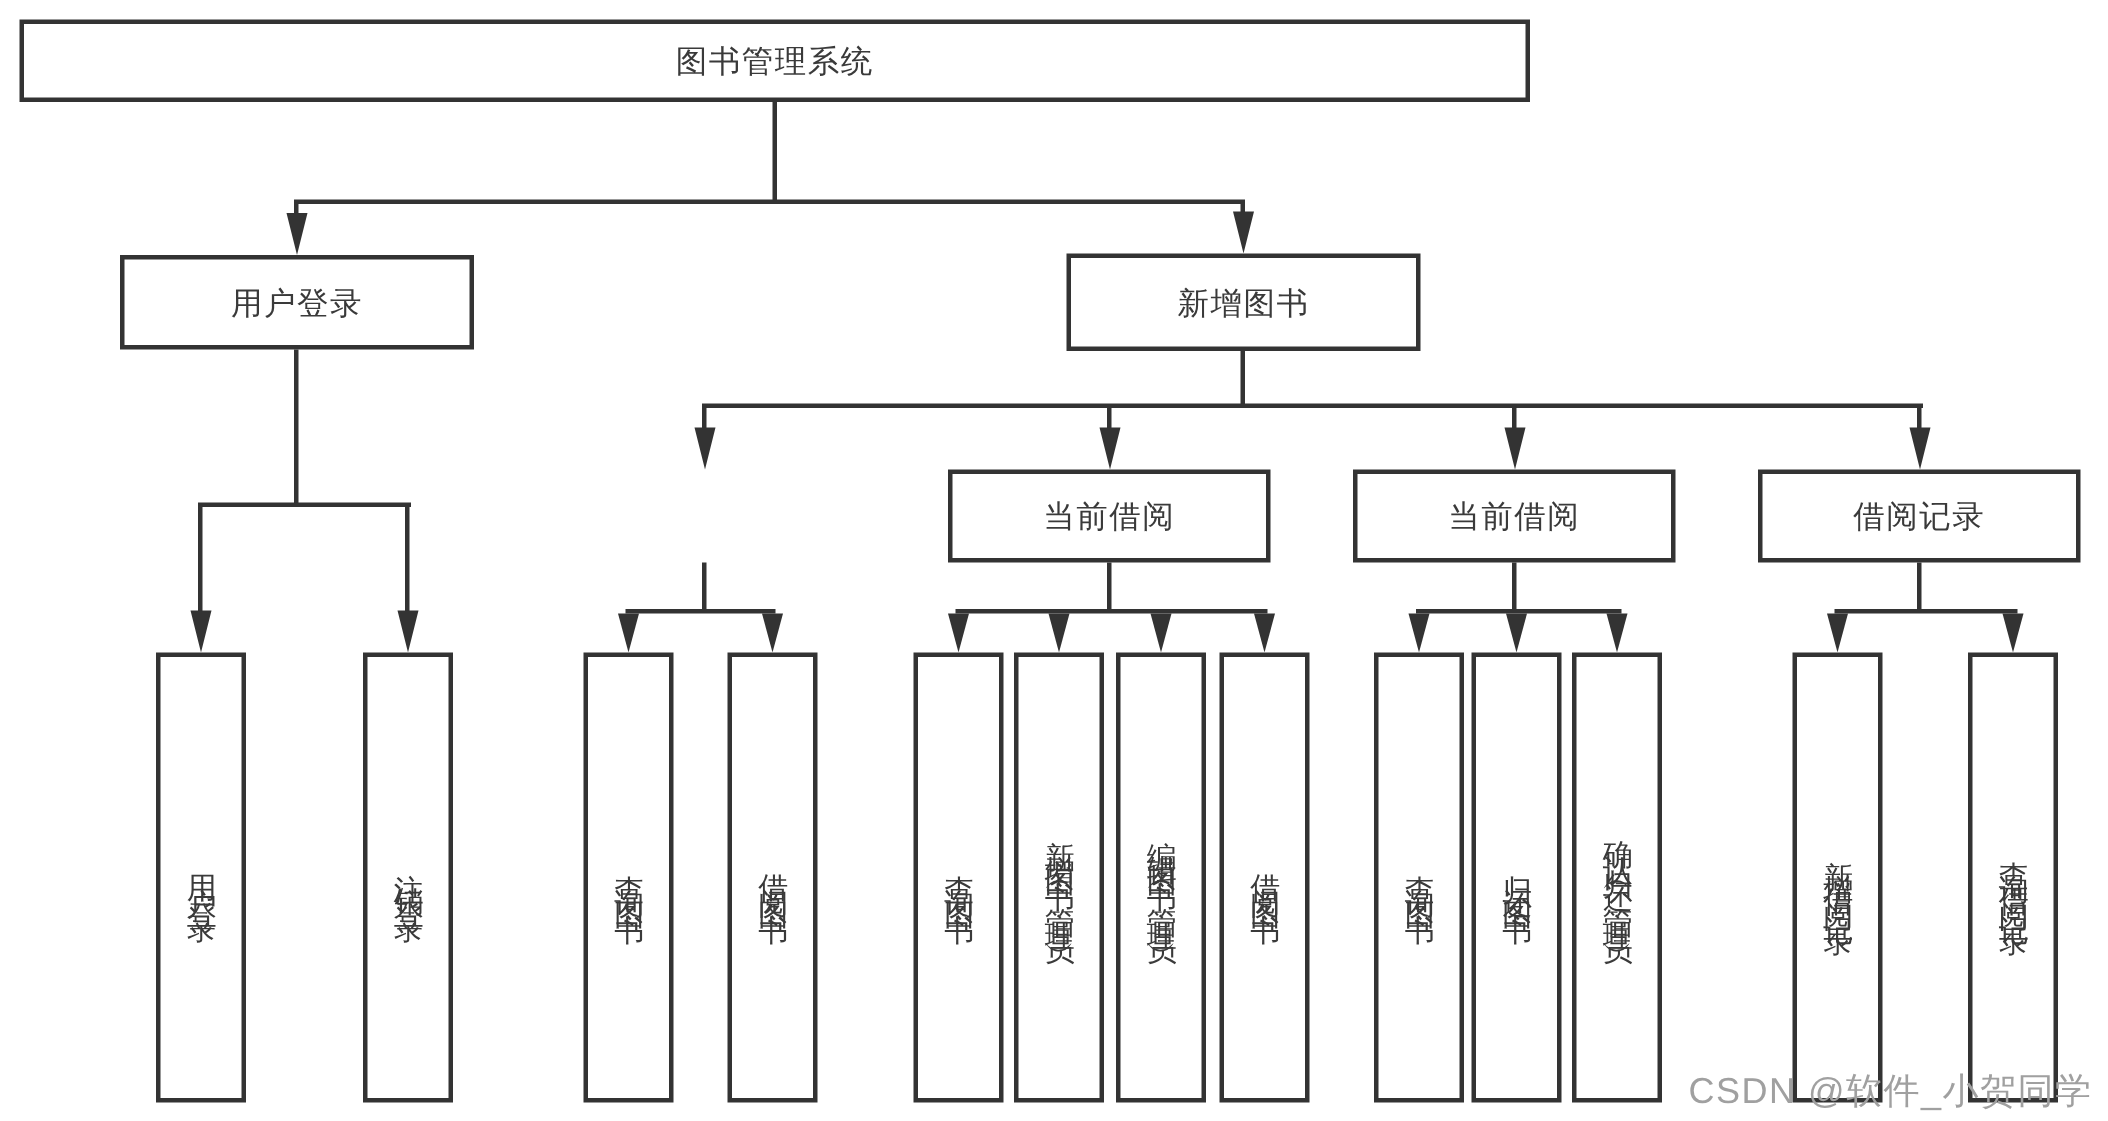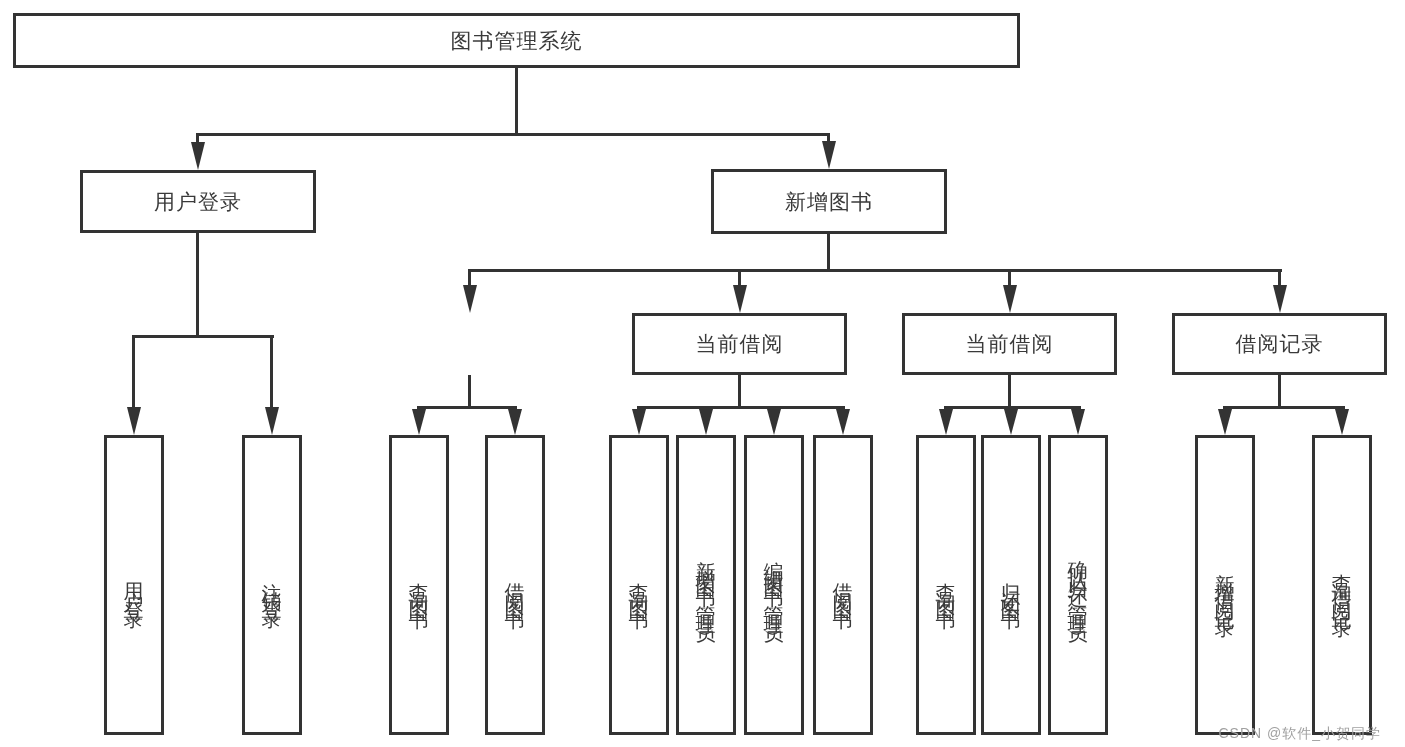--- a/index.html
+++ b/index.html
@@ -25,22 +25,22 @@
   .hline { position:absolute; height:3px; background:var(--line,#333333); }
   .vline { position:absolute; width:3px;  background:var(--line,#333333); }
   .arrow {
     position:absolute; width:0; height:0;
     border-left:7px solid transparent;
     border-right:7px solid transparent;
     border-top:28px solid var(--line,#333333);
   }
   .arrow.short { border-top-width:26px; }
   .watermark {
-    position:absolute; right:24px; bottom:4px;
-    font-size:14px; color:var(--wm,#a0a0a0); letter-spacing:1px;
+    position:absolute; right:10px; bottom:4px;
+    font-size:24px; color:var(--wm,#a0a0a0); letter-spacing:1px;
     white-space:nowrap;
   }
 </style>
 </head>
 <body>
 
 <div id="canvas" style="--line: #333333; --text: #3a3a3a; --bg: #ffffff; --wm: #a0a0a0;">
 
   <div class="node" style="left:13px;top:13px;width:1007px;height:55px">图书管理系统</div>
 

